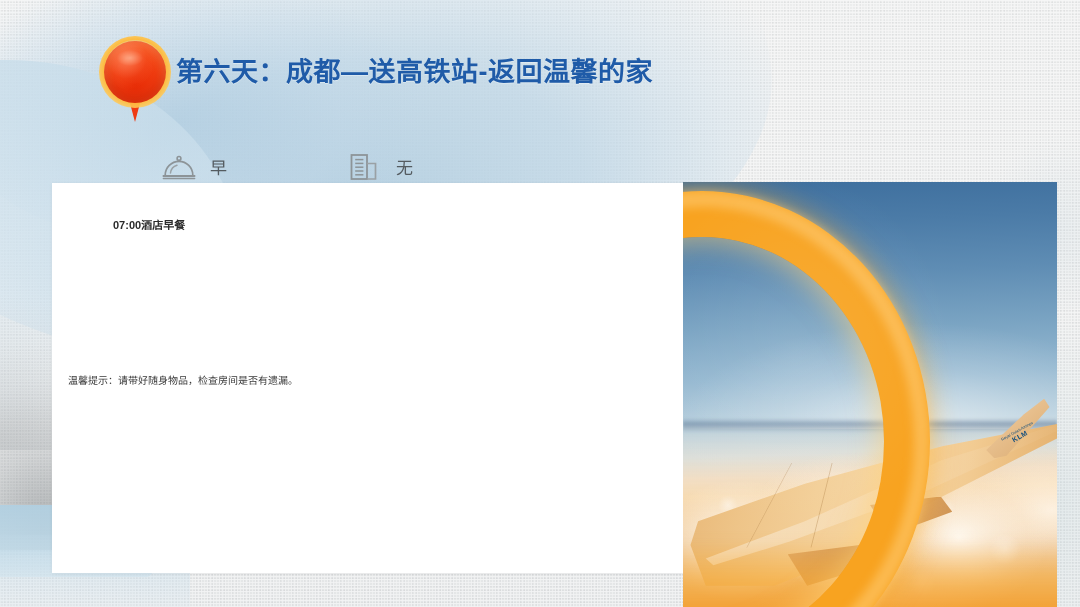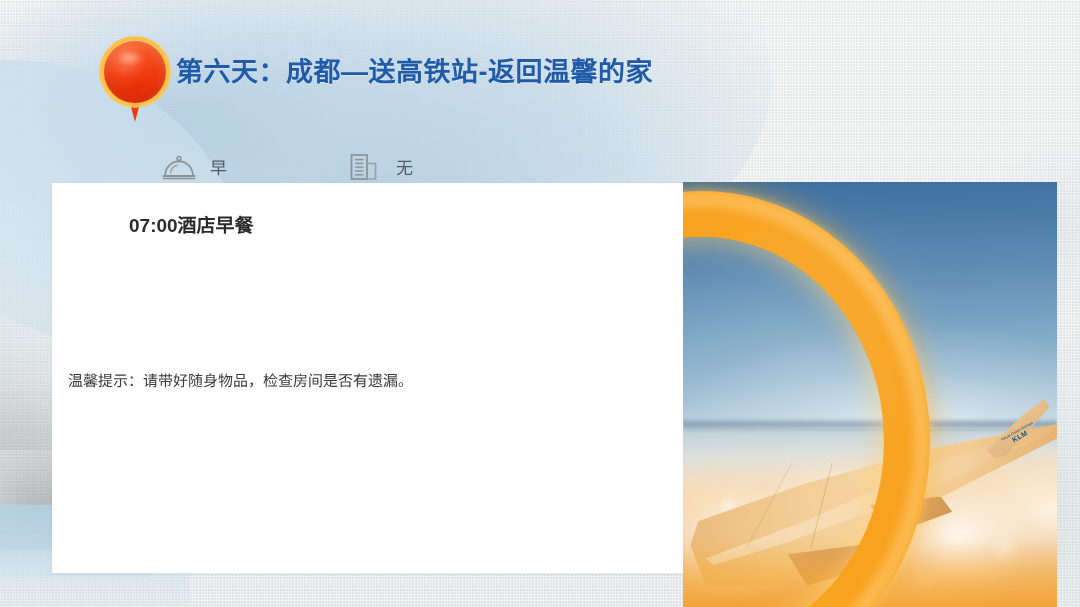--- a/index.html
+++ b/index.html
@@ -256,41 +256,41 @@
     position: absolute;
     left: 52px;
     top: 183px;
     width: 632px;
     height: 390px;
     background: #ffffff;
     box-shadow: 0 1px 4px rgba(0,0,0,.06);
   }
   .card-body {
     position: absolute;
-    left: 32px;
+    left: 16px;
     top: 25px;
     right: 14px;
-    font-size: 19px;
+    font-size: 11px;
     color: #2b2b2b;
     line-height: 35px;
   }
   .p-time {
     margin: 0;
     text-indent: 45px;
     font-weight: 600;
   }
   .p-main {
     margin: 0;
     text-indent: 28px;
   }
   .p-tip {
     position: absolute;
     left: 16px;
     top: 187px;
-    font-size: 15px;
+    font-size: 10px;
     color: #3a3a3a;
     line-height: 22px;
     margin: 0;
   }
 
   
   .photo {
     position: absolute;
     left: 683px;
     top: 182px;

